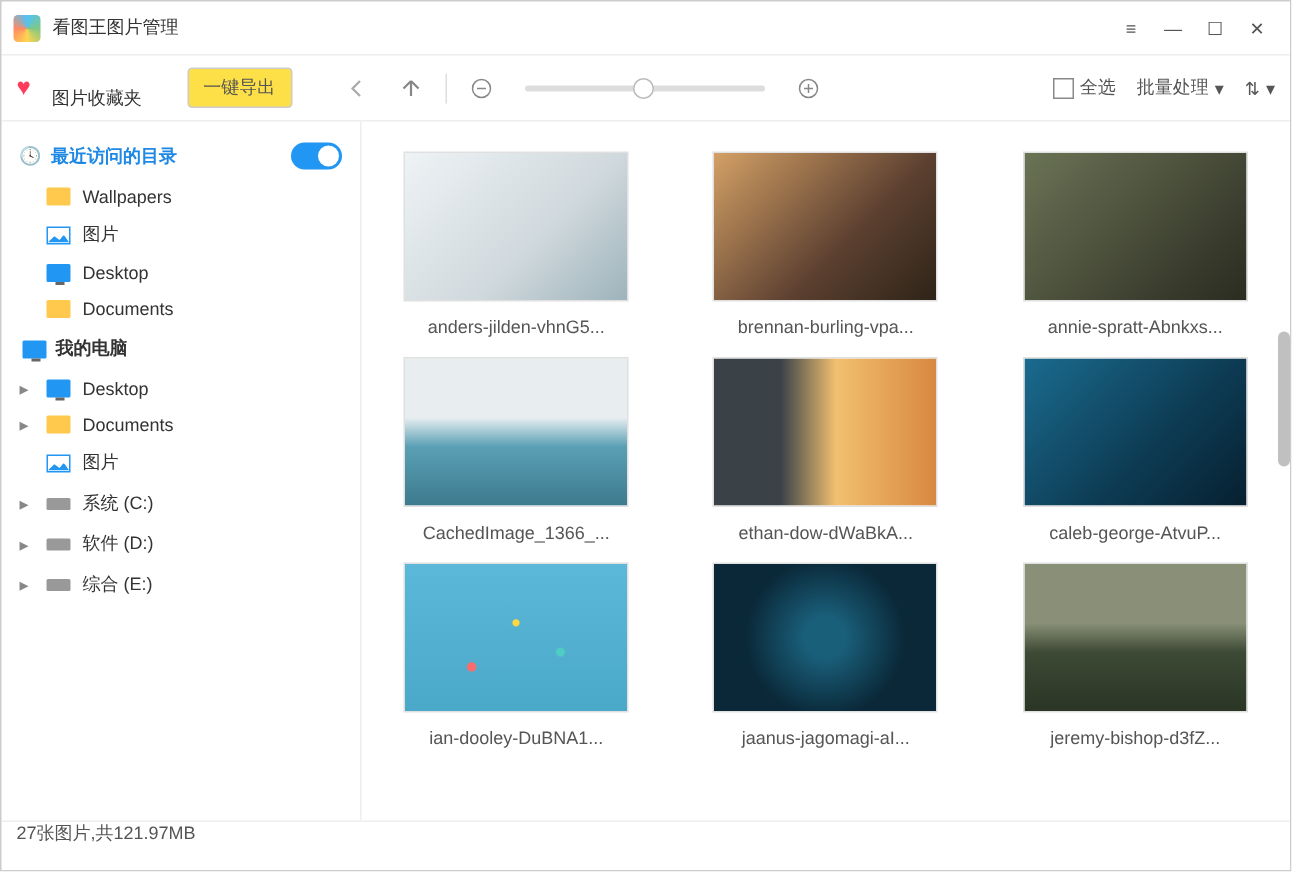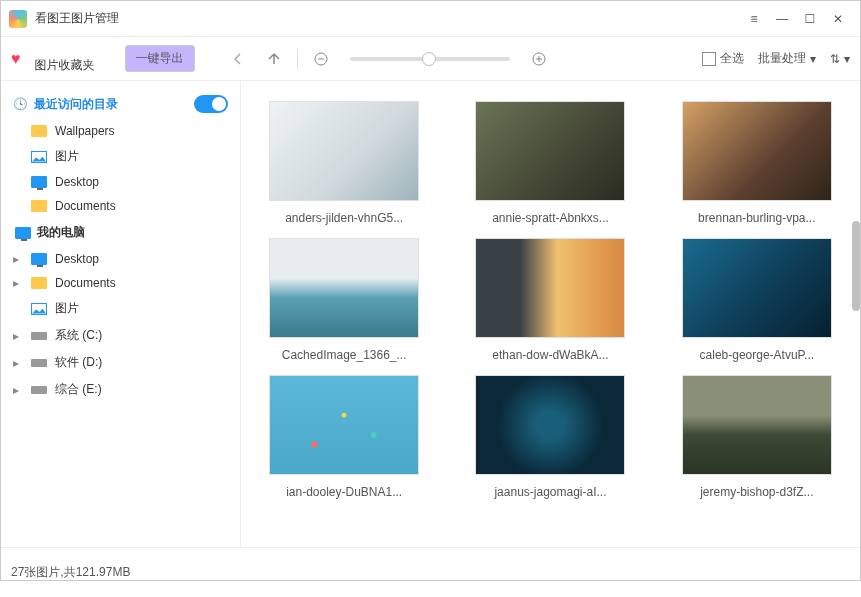--- a/index.html
+++ b/index.html
@@ -5,21 +5,21 @@
 * { margin: 0; padding: 0; box-sizing: border-box; font-family: "Microsoft YaHei", sans-serif; font-size: 12px; }
 body { background: #fff; }
 .window { width: 861px; height: 581px; border: 1px solid #ccc; display: flex; flex-direction: column; background: #fff; }
 .titlebar { height: 36px; display: flex; align-items: center; padding: 0 8px; border-bottom: 1px solid #eee; }
 .titlebar .app-icon { width: 18px; height: 18px; border-radius: 3px; background: conic-gradient(#4fc3f7, #81c784, #ffd54f, #ff8a65, #4fc3f7); margin-right: 8px; }
 .titlebar .title { flex: 1; color: #333; }
 .titlebar .win-btn { width: 28px; height: 28px; display: flex; align-items: center; justify-content: center; color: #555; cursor: pointer; }
 .toolbar { height: 44px; display: flex; align-items: center; padding: 0 10px; gap: 10px; border-bottom: 1px solid #eee; }
 .heart-icon { color: #ff3b5c; font-size: 16px; margin-right: 4px; }
 .fav-label { color: #333; margin-right: 20px; margin-top: 14px; }
-.export-btn { background: #c4b5fd; border: 1px solid #ccc; border-radius: 3px; padding: 4px 10px; cursor: pointer; color: #555; margin-right: 20px; }
+.export-btn { background: #fde047; border: 1px solid #ccc; border-radius: 3px; padding: 4px 10px; cursor: pointer; color: #555; margin-right: 20px; }
 .tb-icon { width: 26px; height: 26px; display: flex; align-items: center; justify-content: center; color: #888; cursor: pointer; }
 .zoom-slider { flex: 0 0 160px; height: 4px; background: #ddd; position: relative; border-radius: 2px; margin: 0 6px; }
 .zoom-slider .thumb { position: absolute; top: -5px; left: 45%; width: 14px; height: 14px; border: 1px solid #bbb; border-radius: 50%; background: #fff; }
 .checkbox { width: 14px; height: 14px; border: 1px solid #888; display: inline-block; }
 .toolbar-right { margin-left: auto; display: flex; align-items: center; gap: 14px; color: #555; }
 .toolbar-right .item { display: flex; align-items: center; gap: 4px; cursor: pointer; }
 .body { flex: 1; display: flex; overflow: hidden; }
 .sidebar { width: 240px; border-right: 1px solid #eee; padding: 8px 0; overflow: auto; }
 .sidebar .section-header { display: flex; align-items: center; padding: 6px 12px; color: #1e88e5; gap: 6px; }
 .sidebar .section-header.computer { color: #333; }
@@ -40,21 +40,21 @@
 .thumb-label { color: #555; max-width: 150px; white-space: nowrap; overflow: hidden; text-overflow: ellipsis; }
 .t1 { background: linear-gradient(135deg, #eef3f5, #cfd8dc 60%, #9eb3bc); }
 .t2 { background: linear-gradient(135deg, #6b7355, #3d4030 70%, #2a2c20); }
 .t3 { background: linear-gradient(135deg, #d4a066, #5c4030 60%, #2e2418); }
 .t4 { background: linear-gradient(180deg, #e8eef0 40%, #5aa0b5 60%, #3d7a8e); }
 .t5 { background: linear-gradient(135deg, #1a6b8f, #0d3a52 60%, #062030); }
 .t6 { background: linear-gradient(90deg, #3a4248 30%, #f2c070 55%, #d88840); }
 .t7 { background: radial-gradient(circle at 30% 70%, #ff6b6b 2%, transparent 3%), radial-gradient(circle at 50% 40%, #ffd93d 2%, transparent 3%), radial-gradient(circle at 70% 60%, #4ecdc4 2%, transparent 3%), linear-gradient(180deg, #5cb8d8, #4aa8c8); }
 .t8 { background: radial-gradient(circle at 50% 50%, #1a5f7a 15%, #0a2838 60%); }
 .t9 { background: linear-gradient(180deg, #8a9078 40%, #3d4a35 60%, #2a3525); }
-.statusbar { height: 24px; border-top: 1px solid #eee; display: flex; align-items: flex-start; padding: 16px 10px; color: #555; }
+.statusbar { height: 24px; border-top: 1px solid #eee; display: flex; align-items: flex-end; padding: 16px 10px; color: #555; }
 .scrollbar-indicator { position: absolute; right: 0; top: 140px; width: 8px; height: 90px; background: #c0c0c0; border-radius: 4px; }
 .divider { width: 1px; height: 20px; background: #ddd; }
 </style>
 </head>
 <body>
 
 <div class="window">
   <div class="titlebar">
     <div class="app-icon"></div>
     <div class="title">看图王图片管理</div>
@@ -174,26 +174,26 @@
         </div>
     </div>
 
     <div class="main">
       <div class="grid" id="grid">
           <div class="thumb-item">
             <div class="thumb t1"></div>
             <div class="thumb-label">anders-jilden-vhnG5...</div>
           </div>
           <div class="thumb-item">
+            <div class="thumb t3"></div>
+            <div class="thumb-label">brennan-burling-vpa...</div>
+          </div>
+          <div class="thumb-item">
             <div class="thumb t2"></div>
             <div class="thumb-label">annie-spratt-Abnkxs...</div>
-          </div>
-          <div class="thumb-item">
-            <div class="thumb t3"></div>
-            <div class="thumb-label">brennan-burling-vpa...</div>
           </div>
           <div class="thumb-item">
             <div class="thumb t4"></div>
             <div class="thumb-label">CachedImage_1366_...</div>
           </div>
           <div class="thumb-item">
             <div class="thumb t6"></div>
             <div class="thumb-label">ethan-dow-dWaBkA...</div>
           </div>
           <div class="thumb-item">

